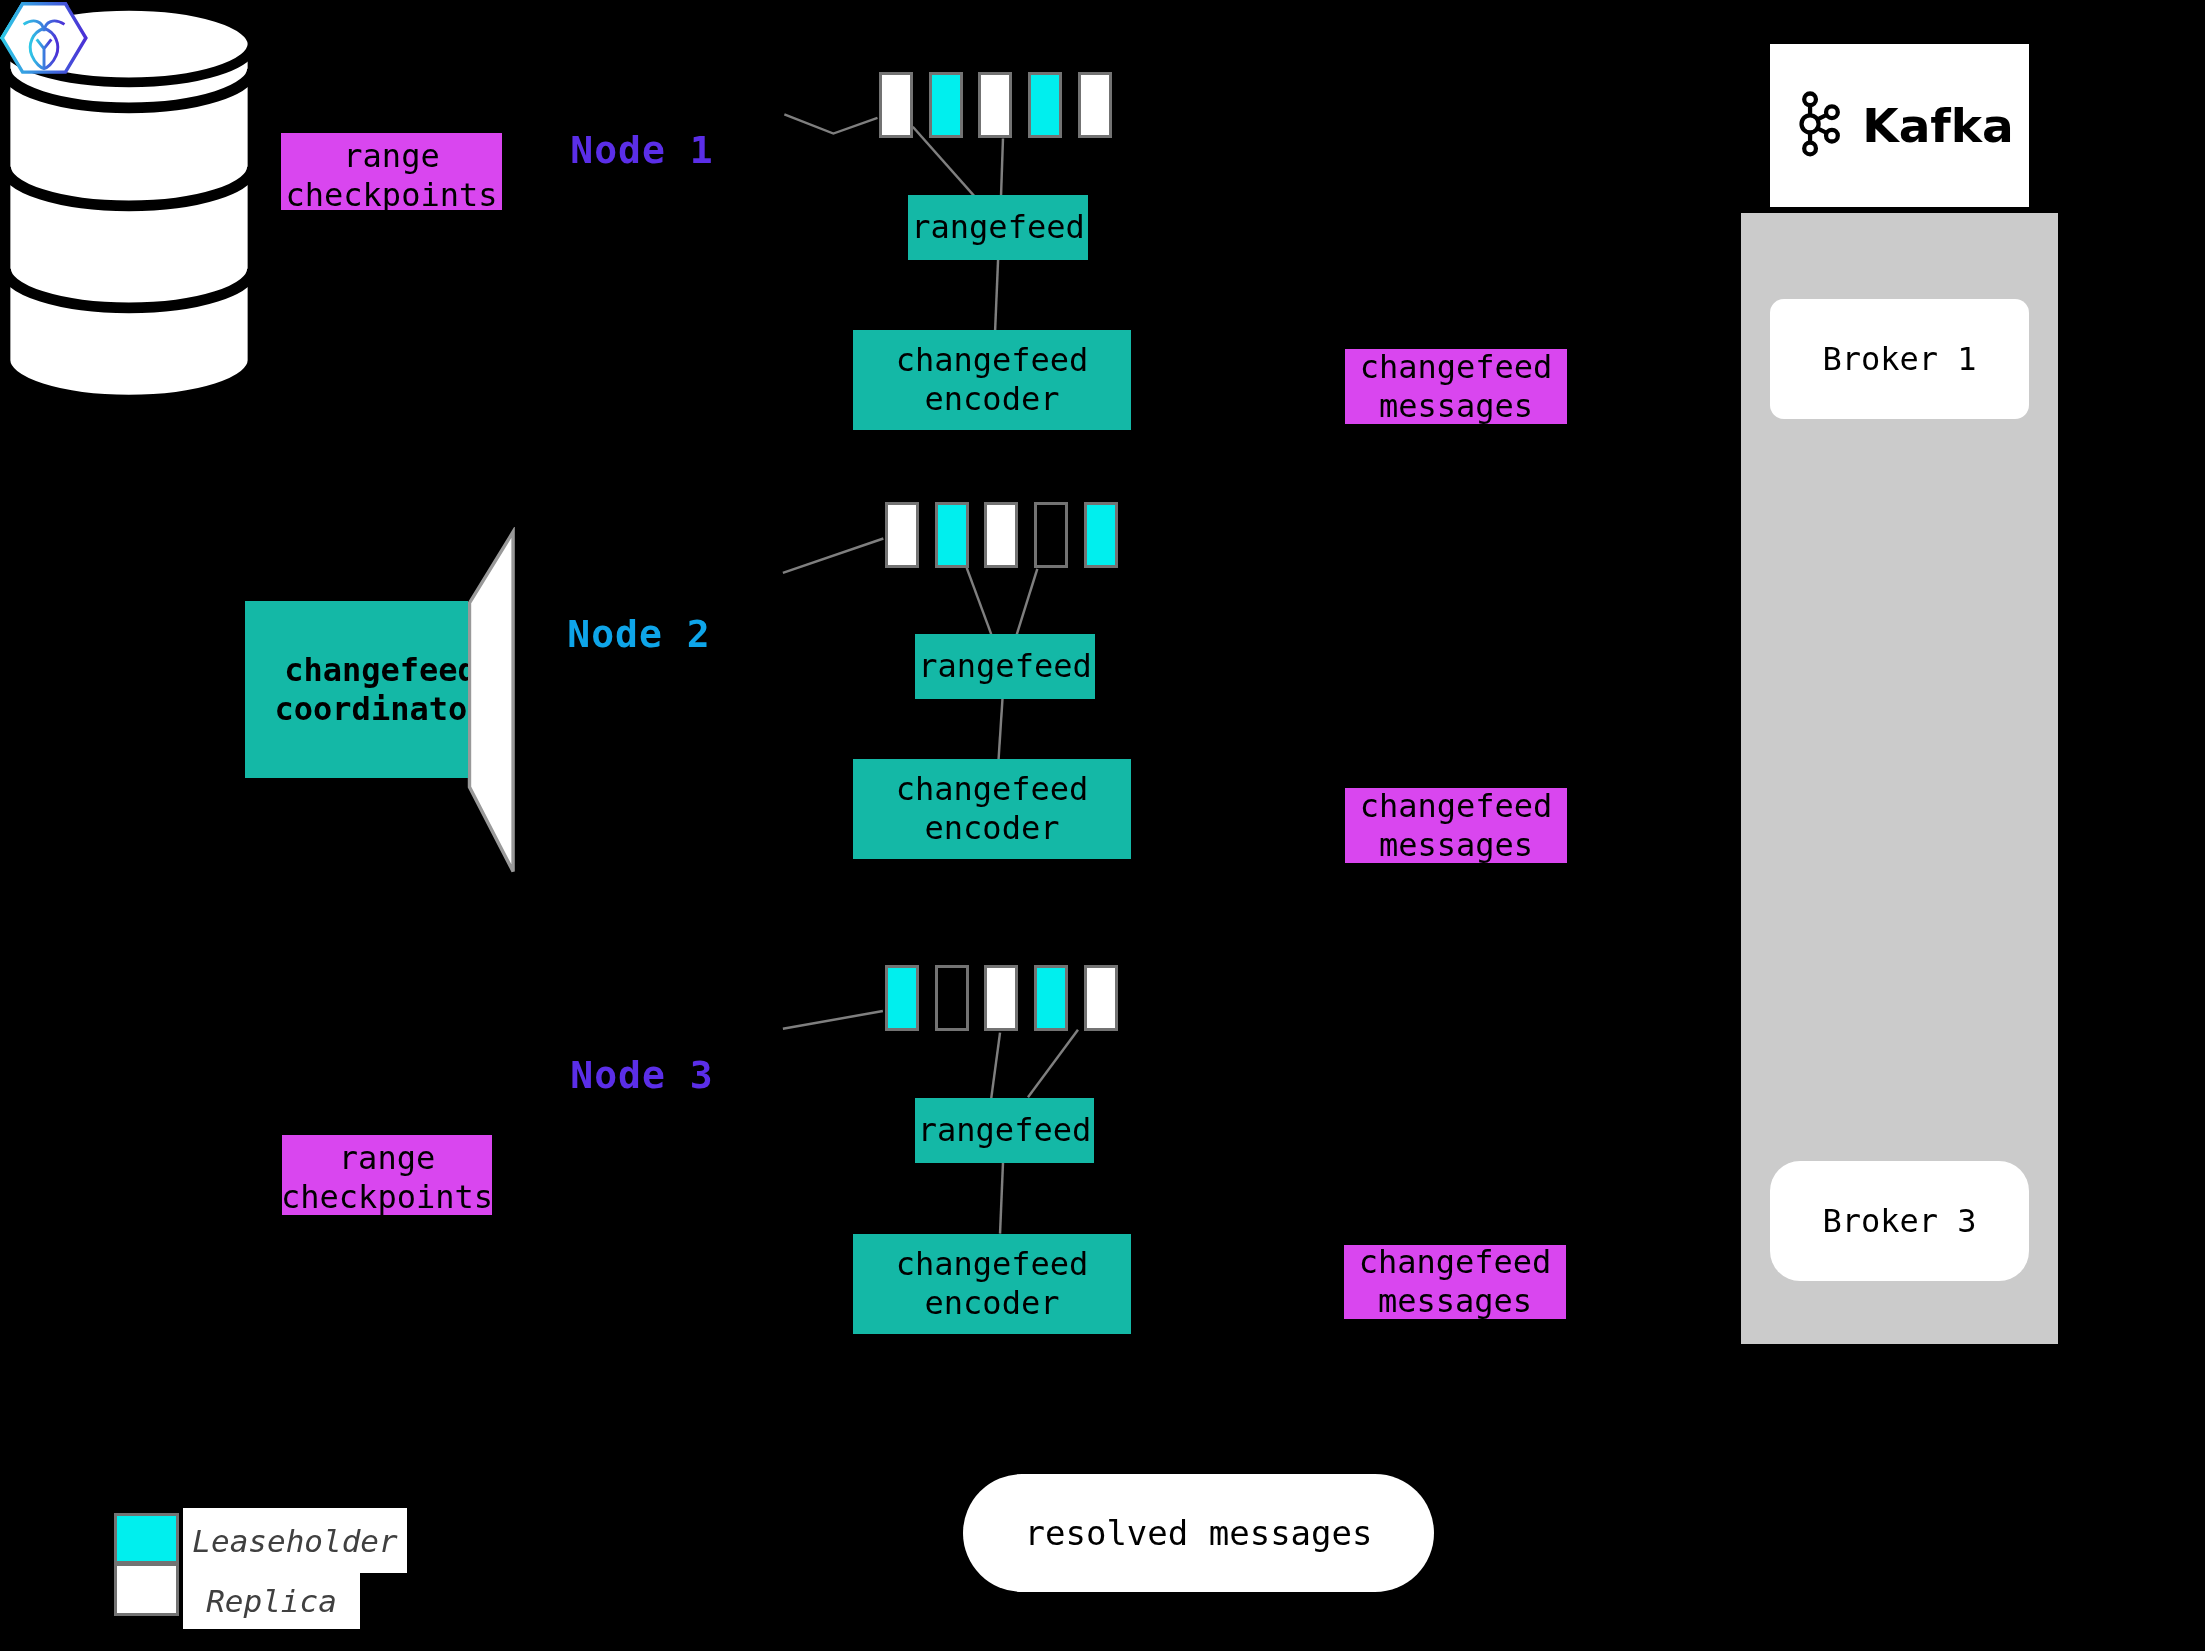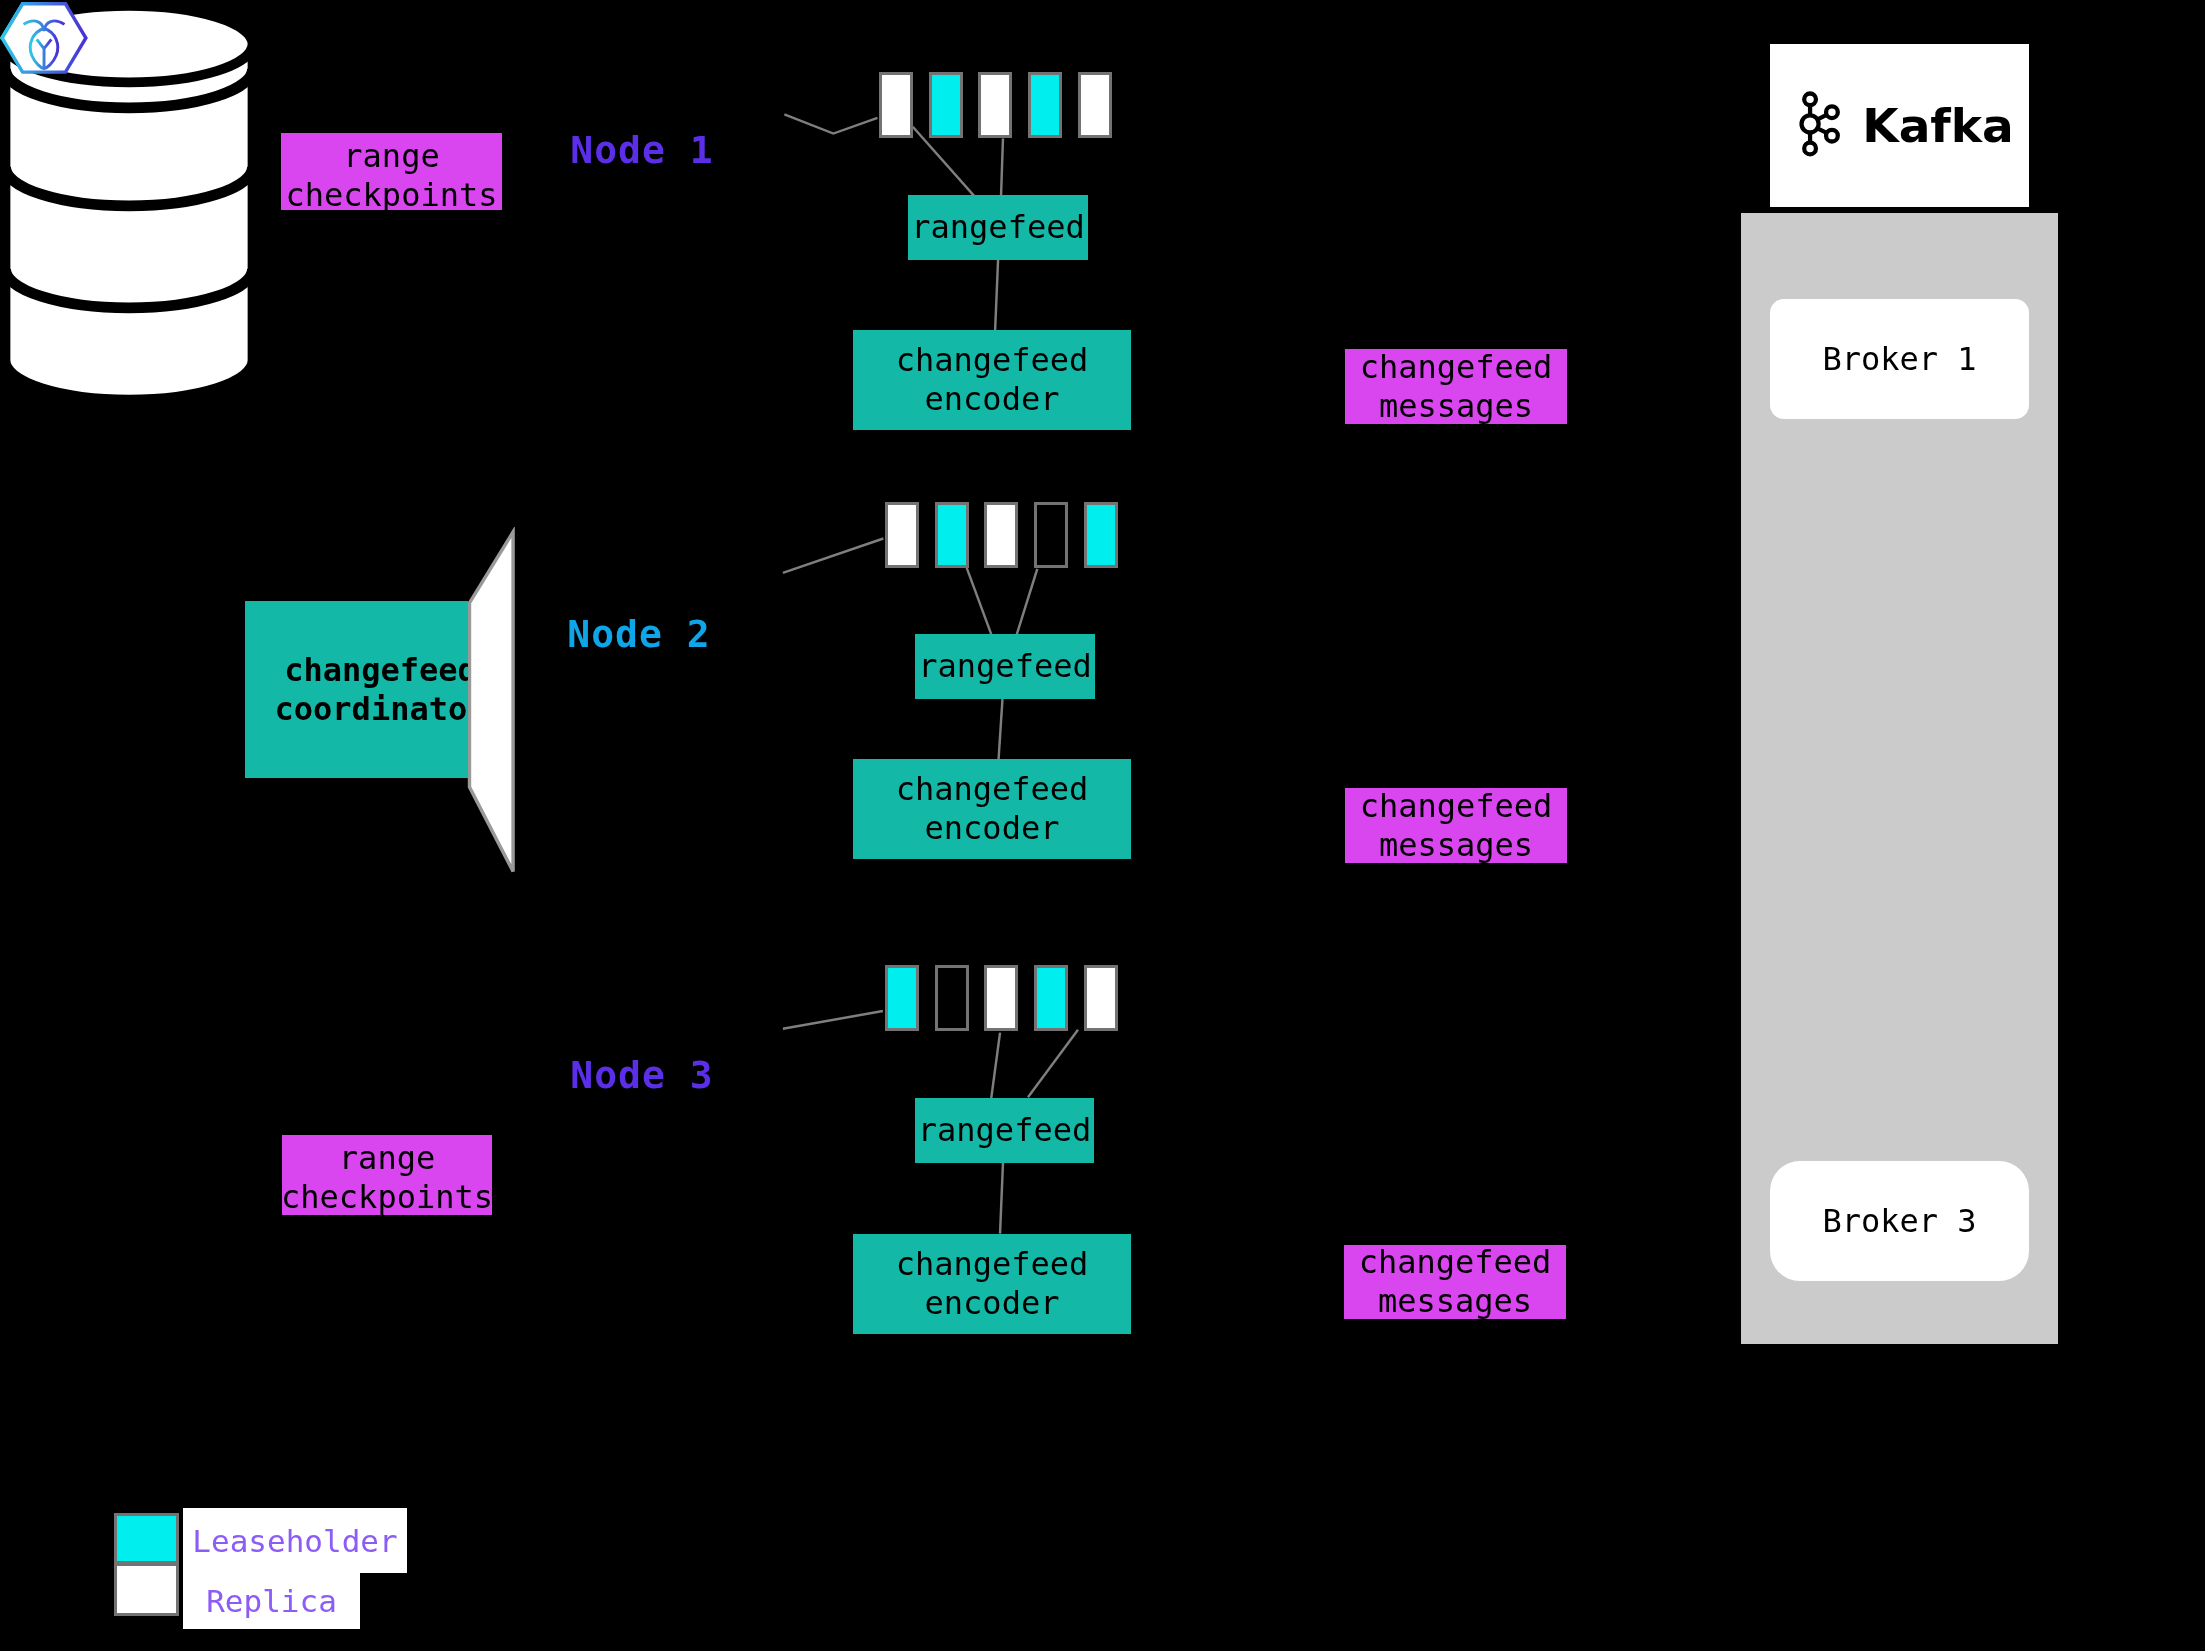--- a/index.html
+++ b/index.html
@@ -68,21 +68,21 @@
 
   
   .resolved{left:963px;top:1474px;width:471px;height:118px;background:#fff;border-radius:61px;
             display:flex;align-items:center;justify-content:center;font-size:34px;color:#000;}
 
   
   .legend-swatch{left:114px;width:65px;}
   .swatch-leaseholder{top:1513px;height:51px;}
   .swatch-replica{top:1563px;height:53px;}
   .legend-panel{background:#fff;display:flex;align-items:center;justify-content:center;
-                font-size:31px;color:#8b5cf6;}
+                font-size:31px;color:#404040;font-style:italic;}
   .panel-leaseholder{left:183px;top:1508px;width:224px;height:65px;}
   .panel-replica{left:183px;top:1573px;width:177px;height:56px;}
 </style>
 </head>
 <body>
 
 <div id="canvas">
 
   <svg class="layer" width="2205" height="1652" viewBox="0 0 4498 3369">
     <g stroke="#7f7f7f" stroke-width="5" fill="none">
@@ -222,20 +222,21 @@
         <line x1="60" y1="70" x2="78" y2="79"></line>
       </g>
     </svg>
     <span class="kafka-title">Kafka</span>
   </div>
 
   <div class="abs kafka-panel"></div>
   <div class="abs broker broker-1">Broker 1</div>
   <div class="abs broker broker-3">Broker 3</div>
 
+  <div class="abs resolved">resolved messages</div>
 
   <div class="abs square legend-swatch swatch-leaseholder" style="background-color: rgb(0, 239, 238);"></div>
   <div class="abs square legend-swatch swatch-replica" style="background-color: rgb(255, 255, 255);"></div>
   <div class="abs legend-panel panel-leaseholder">Leaseholder</div>
   <div class="abs legend-panel panel-replica">Replica</div>
 
 </div>
 
 
 </body></html>

